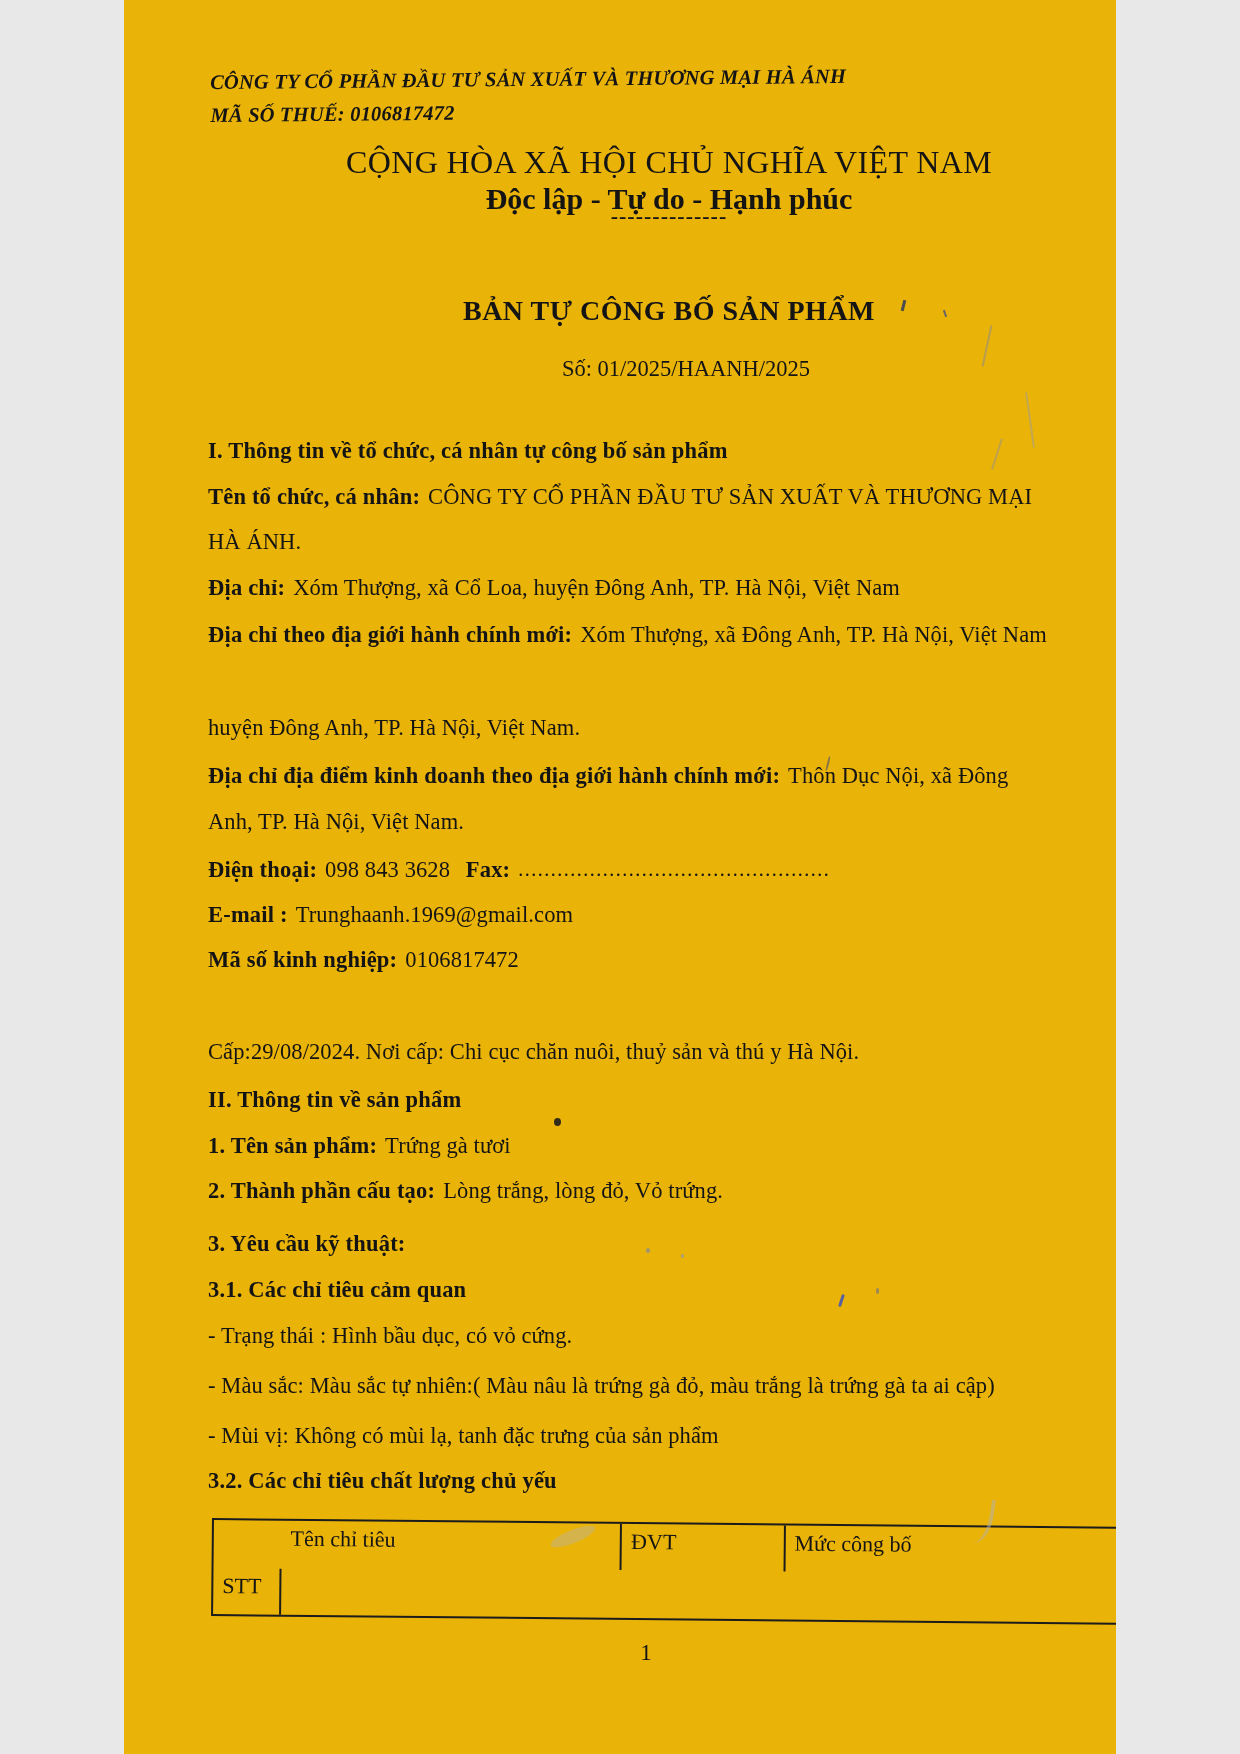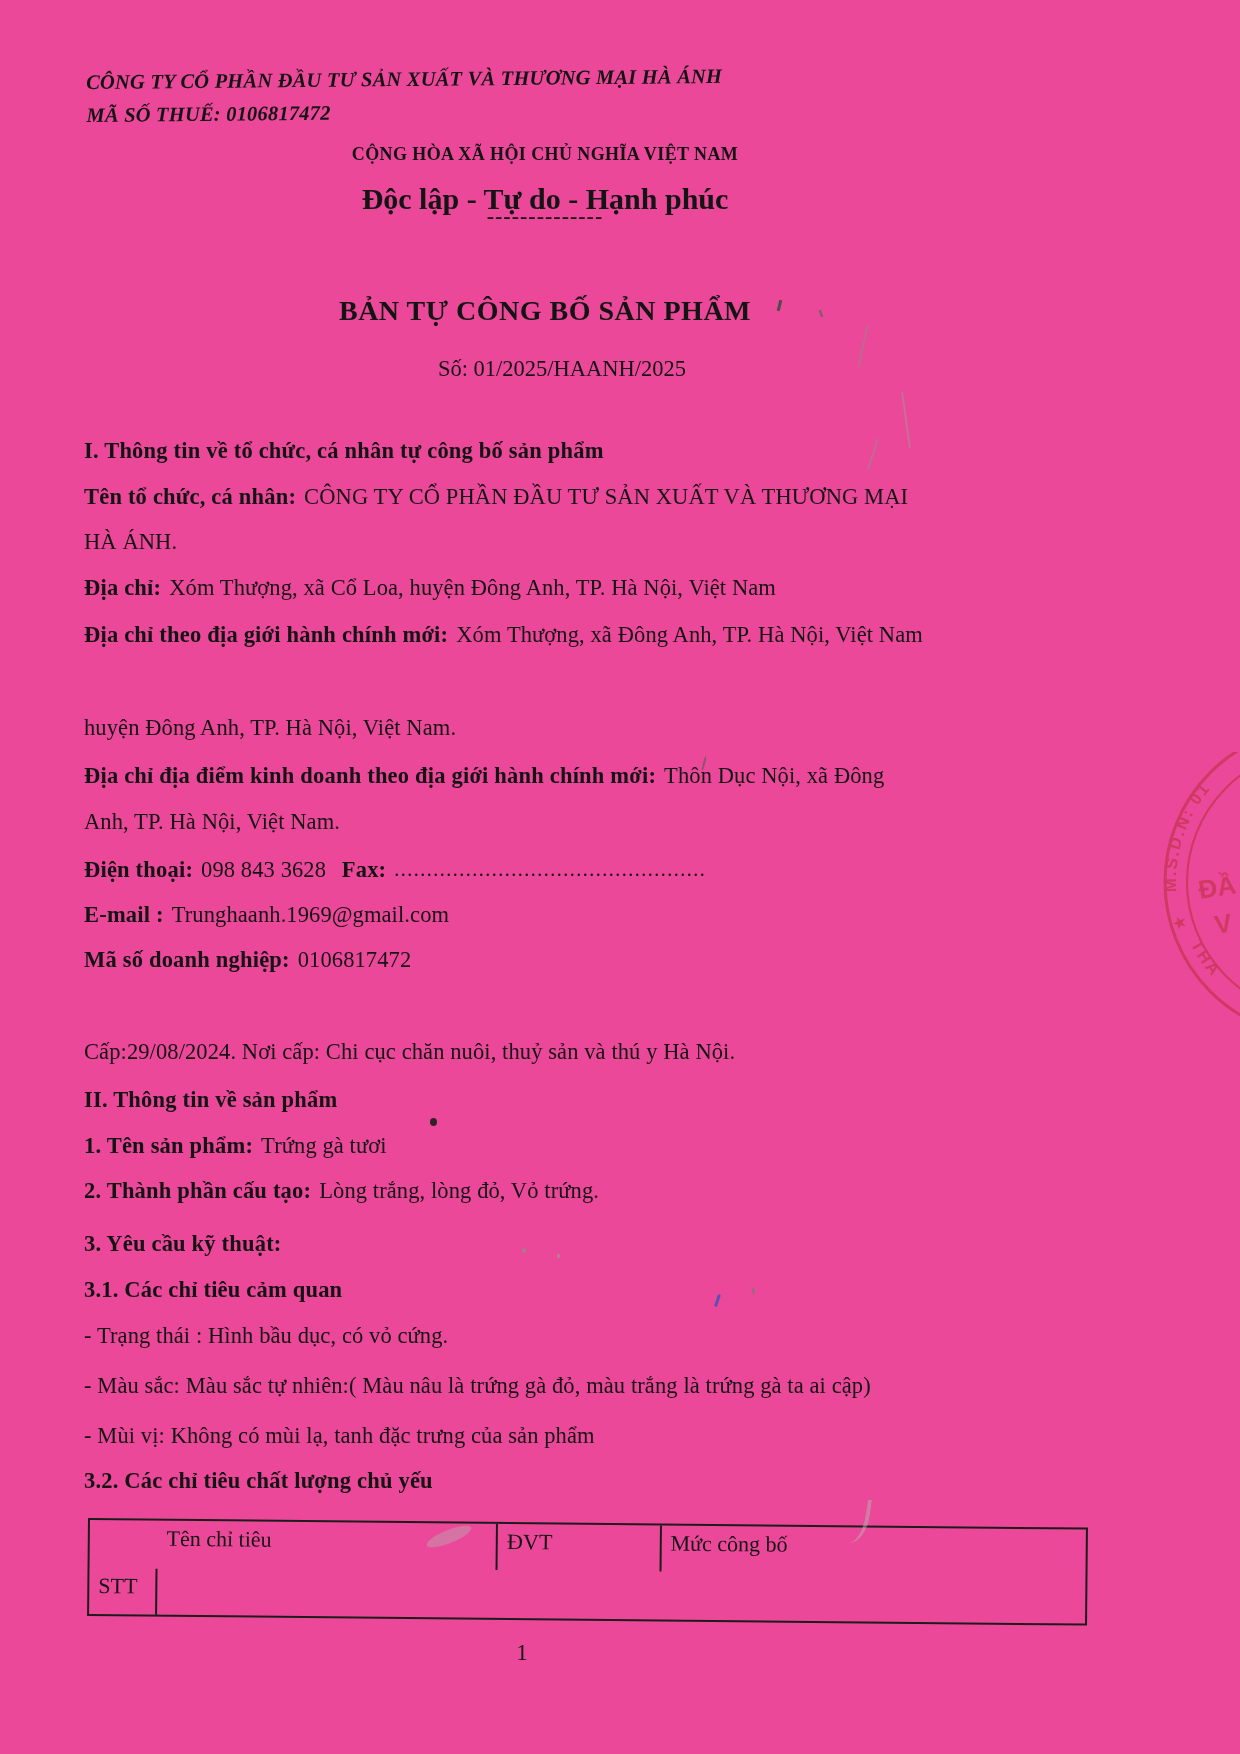--- a/index.html
+++ b/index.html
@@ -1,35 +1,35 @@
 <!DOCTYPE html>
 <html><head>
 <meta charset="utf-8">
 <style>
   html,body{margin:0;padding:0;background:#e8e8e8;}
   .page{
     position:relative;
-    width:1240px;height:1754px;
+    width:992px;height:1754px;
     margin:0 auto;
-    background:#ec4899;
+    background:#eab308;
     overflow:hidden;
     font-family:"Liberation Serif","DejaVu Serif",serif;
     color:#141414;
   }
   
   .letterhead{
     position:absolute;left:86px;top:66px;
     font-size:20.5px;font-weight:bold;font-style:italic;
     line-height:33px;white-space:nowrap;
     transform:rotate(-0.55deg);transform-origin:left top;
     letter-spacing:.2px;
   }
   
   .center-block{position:absolute;left:0;width:1090px;text-align:center;white-space:nowrap;}
-  .nh-country{top:144px;font-size:18px;font-weight:bold;letter-spacing:.4px;}
+  .nh-country{top:144px;font-size:32px;font-weight:normal;letter-spacing:.4px;}
   .nh-motto{top:182px;font-size:30px;font-weight:bold;}
   .nh-divider{top:203px;font-size:22px;font-weight:bold;letter-spacing:1px;}
   .doc-title{top:295px;font-size:28px;font-weight:bold;letter-spacing:.5px;}
   .doc-number{top:356px;font-size:22.5px;padding-left:17px;}
   
   .bl{
     position:absolute;left:84px;
     font-size:22.5px;line-height:30px;white-space:nowrap;
     letter-spacing:.1px;
   }
@@ -92,21 +92,21 @@
   <div class="bl" style="top:713px"><span class="v">huyện Đông Anh, TP. Hà Nội, Việt Nam.</span></div>
   <div class="bl" style="top:807px"><span class="v">Anh, TP. Hà Nội, Việt Nam.</span></div>
 
   <div class="bl" style="top:854px">
     <b>Điện thoại:</b><span class="v">098 843 3628</span>
     <b style="margin-left:10px">Fax:</b><span class="v dots">................................................</span>
   </div>
 
   <div class="bl" style="top:900px"><b>E-mail :</b><span class="v">Trunghaanh.1969@gmail.com</span></div>
 
-  <div class="bl" style="top:945px"><b>Mã số doanh nghiệp:</b><span class="v">0106817472</span></div>
+  <div class="bl" style="top:945px"><b>Mã số kinh nghiệp:</b><span class="v">0106817472</span></div>
 
   <div class="bl" style="top:1037px"><span class="v">Cấp:29/08/2024. Nơi cấp: Chi cục chăn nuôi, thuỷ sản và thú y Hà Nội.</span></div>
 
   <div class="bl" style="top:1085px"><b>II. Thông tin về sản phẩm</b></div>
 
   <div class="bl" style="top:1131px"><b>1. Tên sản phẩm:</b><span class="v">Trứng gà tươi</span></div>
 
   <div class="bl" style="top:1176px"><b>2. Thành phần cấu tạo:</b><span class="v">Lòng trắng, lòng đỏ, Vỏ trứng.</span></div>
 
   <div class="bl" style="top:1229px"><b>3. Yêu cầu kỹ thuật:</b></div>

